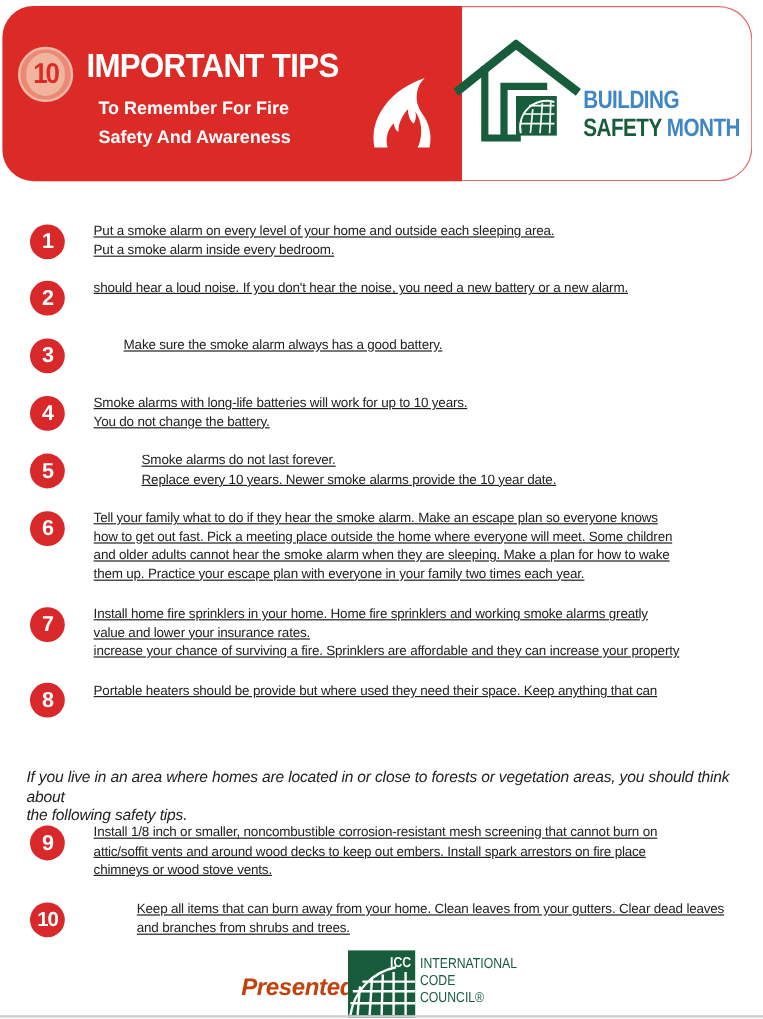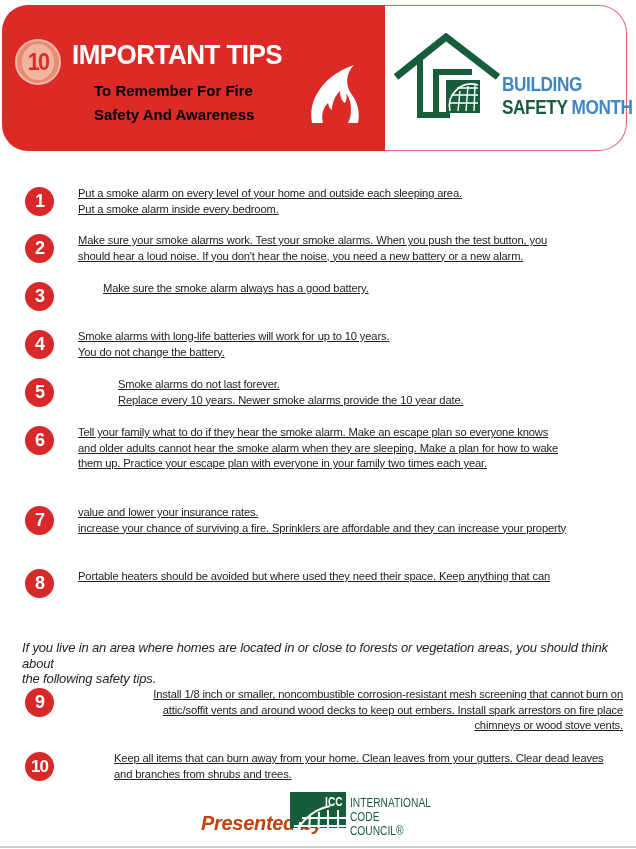--- a/index.html
+++ b/index.html
@@ -27,22 +27,22 @@
       display: flex; align-items: center; justify-content: center;
       font-family: "Liberation Sans", sans-serif; font-weight: bold; font-size: 24px;
       color: #dc2b27; letter-spacing: -2px; transform: scaleX(0.9);
     }
     .title {
       position: absolute; left: 70px; top: 34px; font-size: 28px; font-weight: bold;
       color: #fff; letter-spacing: -0.6px; transform: scaleX(0.93); transform-origin: left;
       white-space: nowrap;
     }
     .subtitle {
-      position: absolute; left: 92px; top: 74px; font-size: 15px; font-weight: bold;
-      color: #000000; line-height: 24px; white-space: nowrap;
+      position: absolute; left: 80px; top: 74px; font-size: 15px; font-weight: bold;
+      color: #ffffff; line-height: 24px; white-space: nowrap;
     }
     .flame-icon { position: absolute; left: 306px; top: 58px; width: 52px; height: 62px; }
 
     .bsm-logo { position: absolute; left: 398px; top: 33px; width: 180px; height: 85px; }
     .bsm-text-1, .bsm-text-2 {
       position: absolute; font-weight: bold; font-size: 21px; letter-spacing: -0.5px;
       transform: scaleX(0.82); transform-origin: left; white-space: nowrap;
       font-family: "Liberation Sans", sans-serif;
     }
     .bsm-text-1 { left: 108px; top: 39px; color: #3f86c6; }
@@ -66,21 +66,21 @@
     .note {
       position: absolute; left: 22px; top: 640px; width: 600px; font-size: 13px;
       line-height: 15.6px; font-style: italic; color: #222; letter-spacing: -0.15px;
     }
 
     
     .presented {
       position: absolute; left: 201px; top: 812px; font-size: 20px; font-style: italic;
       font-weight: bold; color: #c2410c; letter-spacing: -0.3px;
     }
-    .icc-logo { position: absolute; left: 290px; top: 792px; width: 56px; height: 36px; background: #175c3b; overflow: hidden; }
+    .icc-logo { position: absolute; left: 290px; top: 792px; width: 56px; height: 56px; background: #175c3b; overflow: hidden; }
     .icc-label {
       position: absolute; right: 3px; top: 3px; color: #fff; font-weight: bold; font-size: 12px;
       transform: scaleX(0.85); transform-origin: right;
     }
     .icc-name {
       position: absolute; left: 350px; top: 796px; font-size: 12px; line-height: 14px;
       color: #175c3b; transform: scaleX(0.85); transform-origin: left; white-space: nowrap;
     }
     .icc-name span { display: block; }
     .bottom-rule { position: absolute; left: 0; top: 846px; width: 636px; height: 2px; background: #cfcfcf; }
@@ -96,21 +96,21 @@
     <div class="title">IMPORTANT TIPS</div>
     <div class="subtitle">
       <div>To Remember For Fire</div>
       <div>Safety And Awareness</div>
     </div>
     <svg class="flame-icon" viewBox="0 0 52 62">
       <path fill="#ffffff" d="M46 2 C34 6 20 14 12 26 C4 37 2 48 4 60 L15 60 C13 52 15 45 20 40 C21 44 22 46 24 47 C24 40 27 33 32 28 C32 34 34 38 37 40 C39 36 39 33 38 30 C41 34 43 40 43 46 C43 52 42 56 40 60 L50 60 C52 50 50 40 44 32 C40 26 38 20 40 12 C41 8 43 5 46 2 Z"></path>
     </svg>
   </div>
   <div class="header-white"></div>
-  <div class="bsm-logo" style="left:392px; top:28px;">
+  <div class="bsm-logo" style="left:376px; top:28px;">
     <svg width="110" height="90" viewBox="0 0 110 90" style="position:absolute;left:0;top:0;">
 
       <polyline points="2,44 52,4 104,44" fill="none" stroke="#175c3b" stroke-width="7" stroke-linejoin="miter"></polyline>
 
       <polyline points="26,22 26,82 56,82" fill="none" stroke="#175c3b" stroke-width="6"></polyline>
 
       <polyline points="42,82 42,39 78,39" fill="none" stroke="#175c3b" stroke-width="6"></polyline>
 
       <rect x="52" y="47" width="34" height="33" fill="#175c3b"></rect>
       <path d="M56 78 A22 22 0 0 1 84 52" fill="none" stroke="#fff" stroke-width="1.6"></path>
@@ -129,21 +129,20 @@
   <div class="tip-badge" style="top:1px;">1</div>
   <div class="tip-text" style="top:0;">
     <span>Put a smoke alarm on every level of your home and outside each sleeping area.</span>
     <span>Put a smoke alarm inside every bedroom.</span>
   </div>
 </div>
 
 <div class="tip" style="top:233px;">
   <div class="tip-badge" style="top:1px;">2</div>
   <div class="tip-text" style="top:0;">
-    <span>Make sure your smoke alarms work. Test your smoke alarms. When you push the test button, you</span>
     <span>should hear a loud noise. If you don't hear the noise, you need a new battery or a new alarm.</span>
   </div>
 </div>
 
 <div class="tip" style="top:281px;">
   <div class="tip-badge" style="top:1px;">3</div>
   <div class="tip-text" style="top:0;margin-left:25px;">
     <span>Make sure the smoke alarm always has a good battery.</span>
   </div>
 </div>
@@ -161,48 +160,50 @@
   <div class="tip-text" style="top:0;margin-left:40px;">
     <span>Smoke alarms do not last forever.</span>
     <span>Replace every 10 years. Newer smoke alarms provide the 10 year date.</span>
   </div>
 </div>
 
 <div class="tip" style="top:425px;">
   <div class="tip-badge" style="top:1px;">6</div>
   <div class="tip-text" style="top:0;">
     <span>Tell your family what to do if they hear the smoke alarm. Make an escape plan so everyone knows</span>
+    <span>how to get out fast. Pick a meeting place outside the home where everyone will meet. Some children</span>
     <span>and older adults cannot hear the smoke alarm when they are sleeping. Make a plan for how to wake</span>
     <span>them up. Practice your escape plan with everyone in your family two times each year.</span>
   </div>
 </div>
 
 <div class="tip" style="top:505px;">
   <div class="tip-badge" style="top:1px;">7</div>
   <div class="tip-text" style="top:0;">
+    <span>Install home fire sprinklers in your home. Home fire sprinklers and working smoke alarms greatly</span>
     <span>value and lower your insurance rates.</span>
     <span>increase your chance of surviving a fire. Sprinklers are affordable and they can increase your property</span>
   </div>
 </div>
 
 <div class="tip" style="top:569px;">
   <div class="tip-badge" style="top:0px;">8</div>
   <div class="tip-text" style="top:0;">
-    <span>Portable heaters should be avoided but where used they need their space. Keep anything that can</span>
+    <span>Portable heaters should be provide but where used they need their space. Keep anything that can</span>
   </div>
 </div>
 
 <div class="note">
   <span style="display:block">If you live in an area where homes are located in or close to forests or vegetation areas, you should think about</span>
   <span style="display:block">the following safety tips.</span>
 </div>
 
 <div class="tip" style="top:687px;">
   <div class="tip-badge" style="top:1px;">9</div>
-  <div class="tip-text" style="top:0;text-align:right;">
+  <div class="tip-text" style="top:0;">
     <span>Install 1/8 inch or smaller, noncombustible corrosion-resistant mesh screening that cannot burn on</span>
     <span>attic/soffit vents and around wood decks to keep out embers. Install spark arrestors on fire place</span>
     <span>chimneys or wood stove vents.</span>
   </div>
 </div>
 
 <div class="tip" style="top:751px;">
   <div class="tip-badge" style="top:1px; font-size:17px;">10</div>
   <div class="tip-text" style="top:0;margin-left:36px;">
     <span>Keep all items that can burn away from your home. Clean leaves from your gutters. Clear dead leaves</span>

